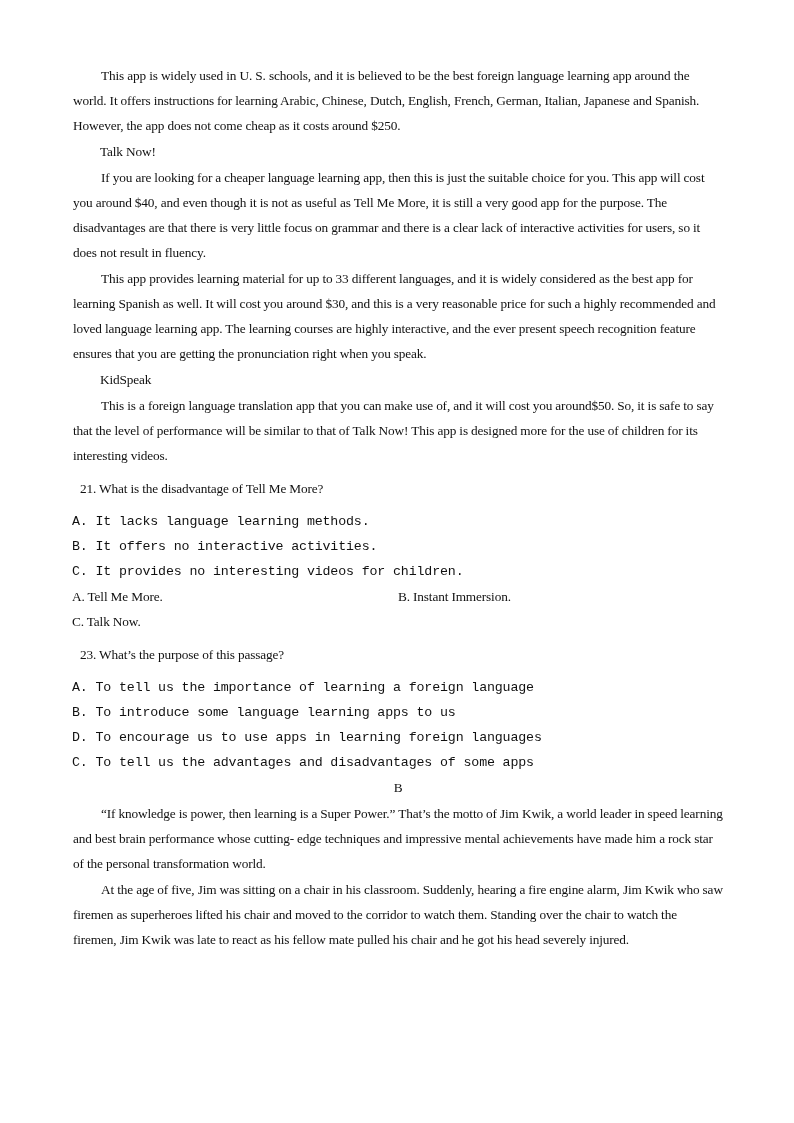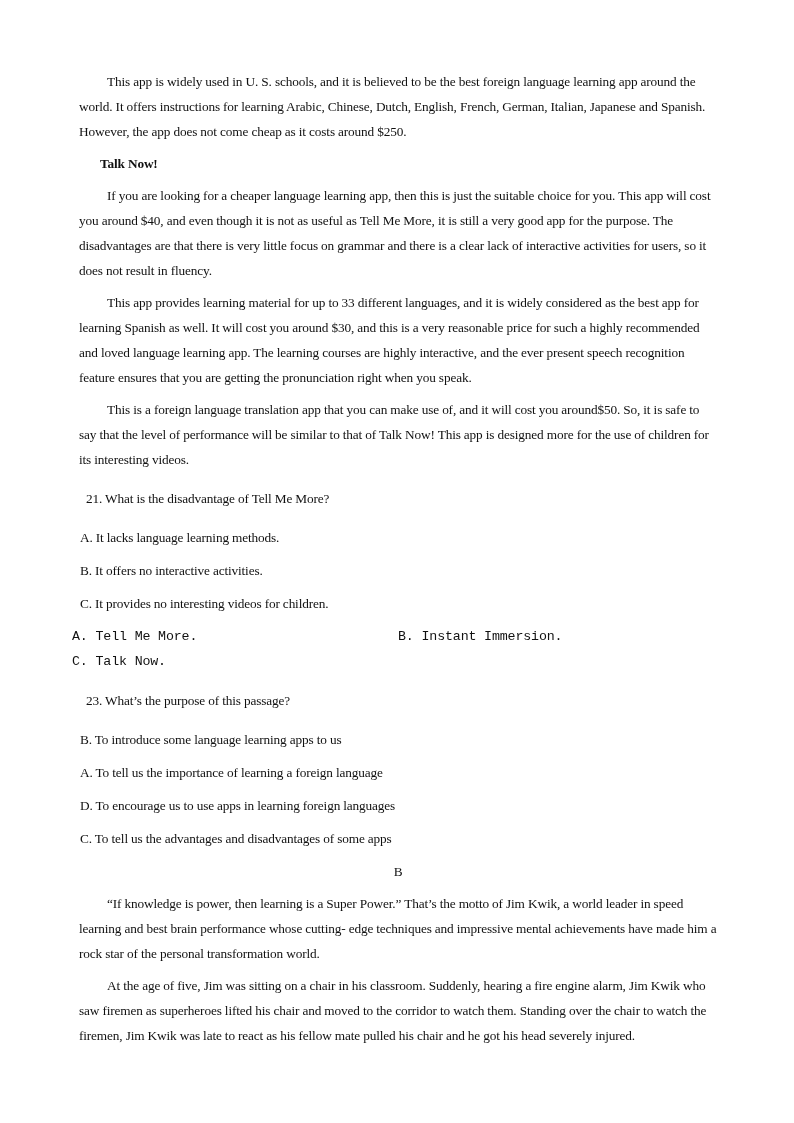--- a/index.html
+++ b/index.html
@@ -2,41 +2,42 @@
 <html><head>
 <meta charset="utf-8">
 <style>
   html, body { margin: 0; padding: 0; background: #ffffff; }
   body { width: 794px; height: 1123px; position: relative; overflow: hidden; }
   .page {
     position: absolute; left: 72px; top: 62px; width: 652px;
     font-family: "Liberation Serif", serif; font-size: 13.3px; color: #111;
     line-height: 25px; letter-spacing: -0.15px;
   }
-  .p { margin: 7px; text-align: left; }
+  .p { margin: 1px; text-align: left; }
   .indent { text-indent: 28px; }
-  .heading { margin: 0; padding-left: 28px; font-weight: bold; }
-  .q { margin: 14px; }
-  .opt { margin: 8px; }
-  .opt-row { display: flex; margin: 0; font-family: Liberation Mono, monospace; }
+  .heading { margin: 0; padding-left: 28px; font-weight: normal; }
+  .q { margin: 8px; }
+  .opt { margin: 0; font-family: Liberation Mono, monospace; }
+  .opt-row { display: flex; margin: 0; }
   .opt-row .col { width: 334px; }
   .section-mark { margin: 0; text-align: center; }
 </style>
 </head>
 <body>
 
 <div class="page">
 
   <p class="p indent">This app is widely used in U. S. schools, and it is believed to be the best foreign language learning app around the world. It offers instructions for learning Arabic, Chinese, Dutch, English, French, German, Italian, Japanese and Spanish. However, the app does not come cheap as it costs around $250.</p>
 
   <p class="heading">Talk Now!</p>
   <p class="p indent">If you are looking for a cheaper language learning app, then this is just the suitable choice for you. This app will cost you around $40, and even though it is not as useful as Tell Me More, it is still a very good app for the purpose. The disadvantages are that there is very little focus on grammar and there is a clear lack of interactive activities for users, so it does not result in fluency.</p>
 
   <p class="p indent">This app provides learning material for up to 33 different languages, and it is widely considered as the best app for learning Spanish as well. It will cost you around $30, and this is a very reasonable price for such a highly recommended and loved language learning app. The learning courses are highly interactive, and the ever present speech recognition feature ensures that you are getting the pronunciation right when you speak.</p>
 
+  <p class="heading">KidSpeak</p>
   <p class="p indent">This is a foreign language translation app that you can make use of, and it will cost you around$50. So, it is safe to say that the level of performance will be similar to that of Talk Now! This app is designed more for the use of children for its interesting videos.</p>
 
   <div>
     <p class="q">21. What is the disadvantage of Tell Me More?</p>
     <p class="opt">A. It lacks language learning methods.</p>
     <p class="opt">B. It offers no interactive activities.</p>
     <p class="opt">C. It provides no interesting videos for children.</p>
   </div>
 
   <div>
@@ -44,22 +45,22 @@
       <span class="col">A. Tell Me More.</span>
       <span class="col">B. Instant Immersion.</span>
     </div>
     <div class="opt-row">
       <span class="col">C. Talk Now.</span>
     </div>
   </div>
 
   <div>
     <p class="q">23. What’s the purpose of this passage?</p>
+    <p class="opt">A. To tell us the importance of learning a foreign language</p>
     <p class="opt">B. To introduce some language learning apps to us</p>
-    <p class="opt">A. To tell us the importance of learning a foreign language</p>
     <p class="opt">D. To encourage us to use apps in learning foreign languages</p>
     <p class="opt">C. To tell us the advantages and disadvantages of some apps</p>
   </div>
 
   <p class="section-mark">B</p>
 
   <p class="p indent">“If knowledge is power, then learning is a Super Power.” That’s the motto of Jim Kwik, a world leader in speed learning and best brain performance whose cutting- edge techniques and impressive mental achievements have made him a rock star of the personal transformation world.</p>
   <p class="p indent">At the age of five, Jim was sitting on a chair in his classroom. Suddenly, hearing a fire engine alarm, Jim Kwik who saw firemen as superheroes lifted his chair and moved to the corridor to watch them. Standing over the chair to watch the firemen, Jim Kwik was late to react as his fellow mate pulled his chair and he got his head severely injured.</p>
 
 </div>

